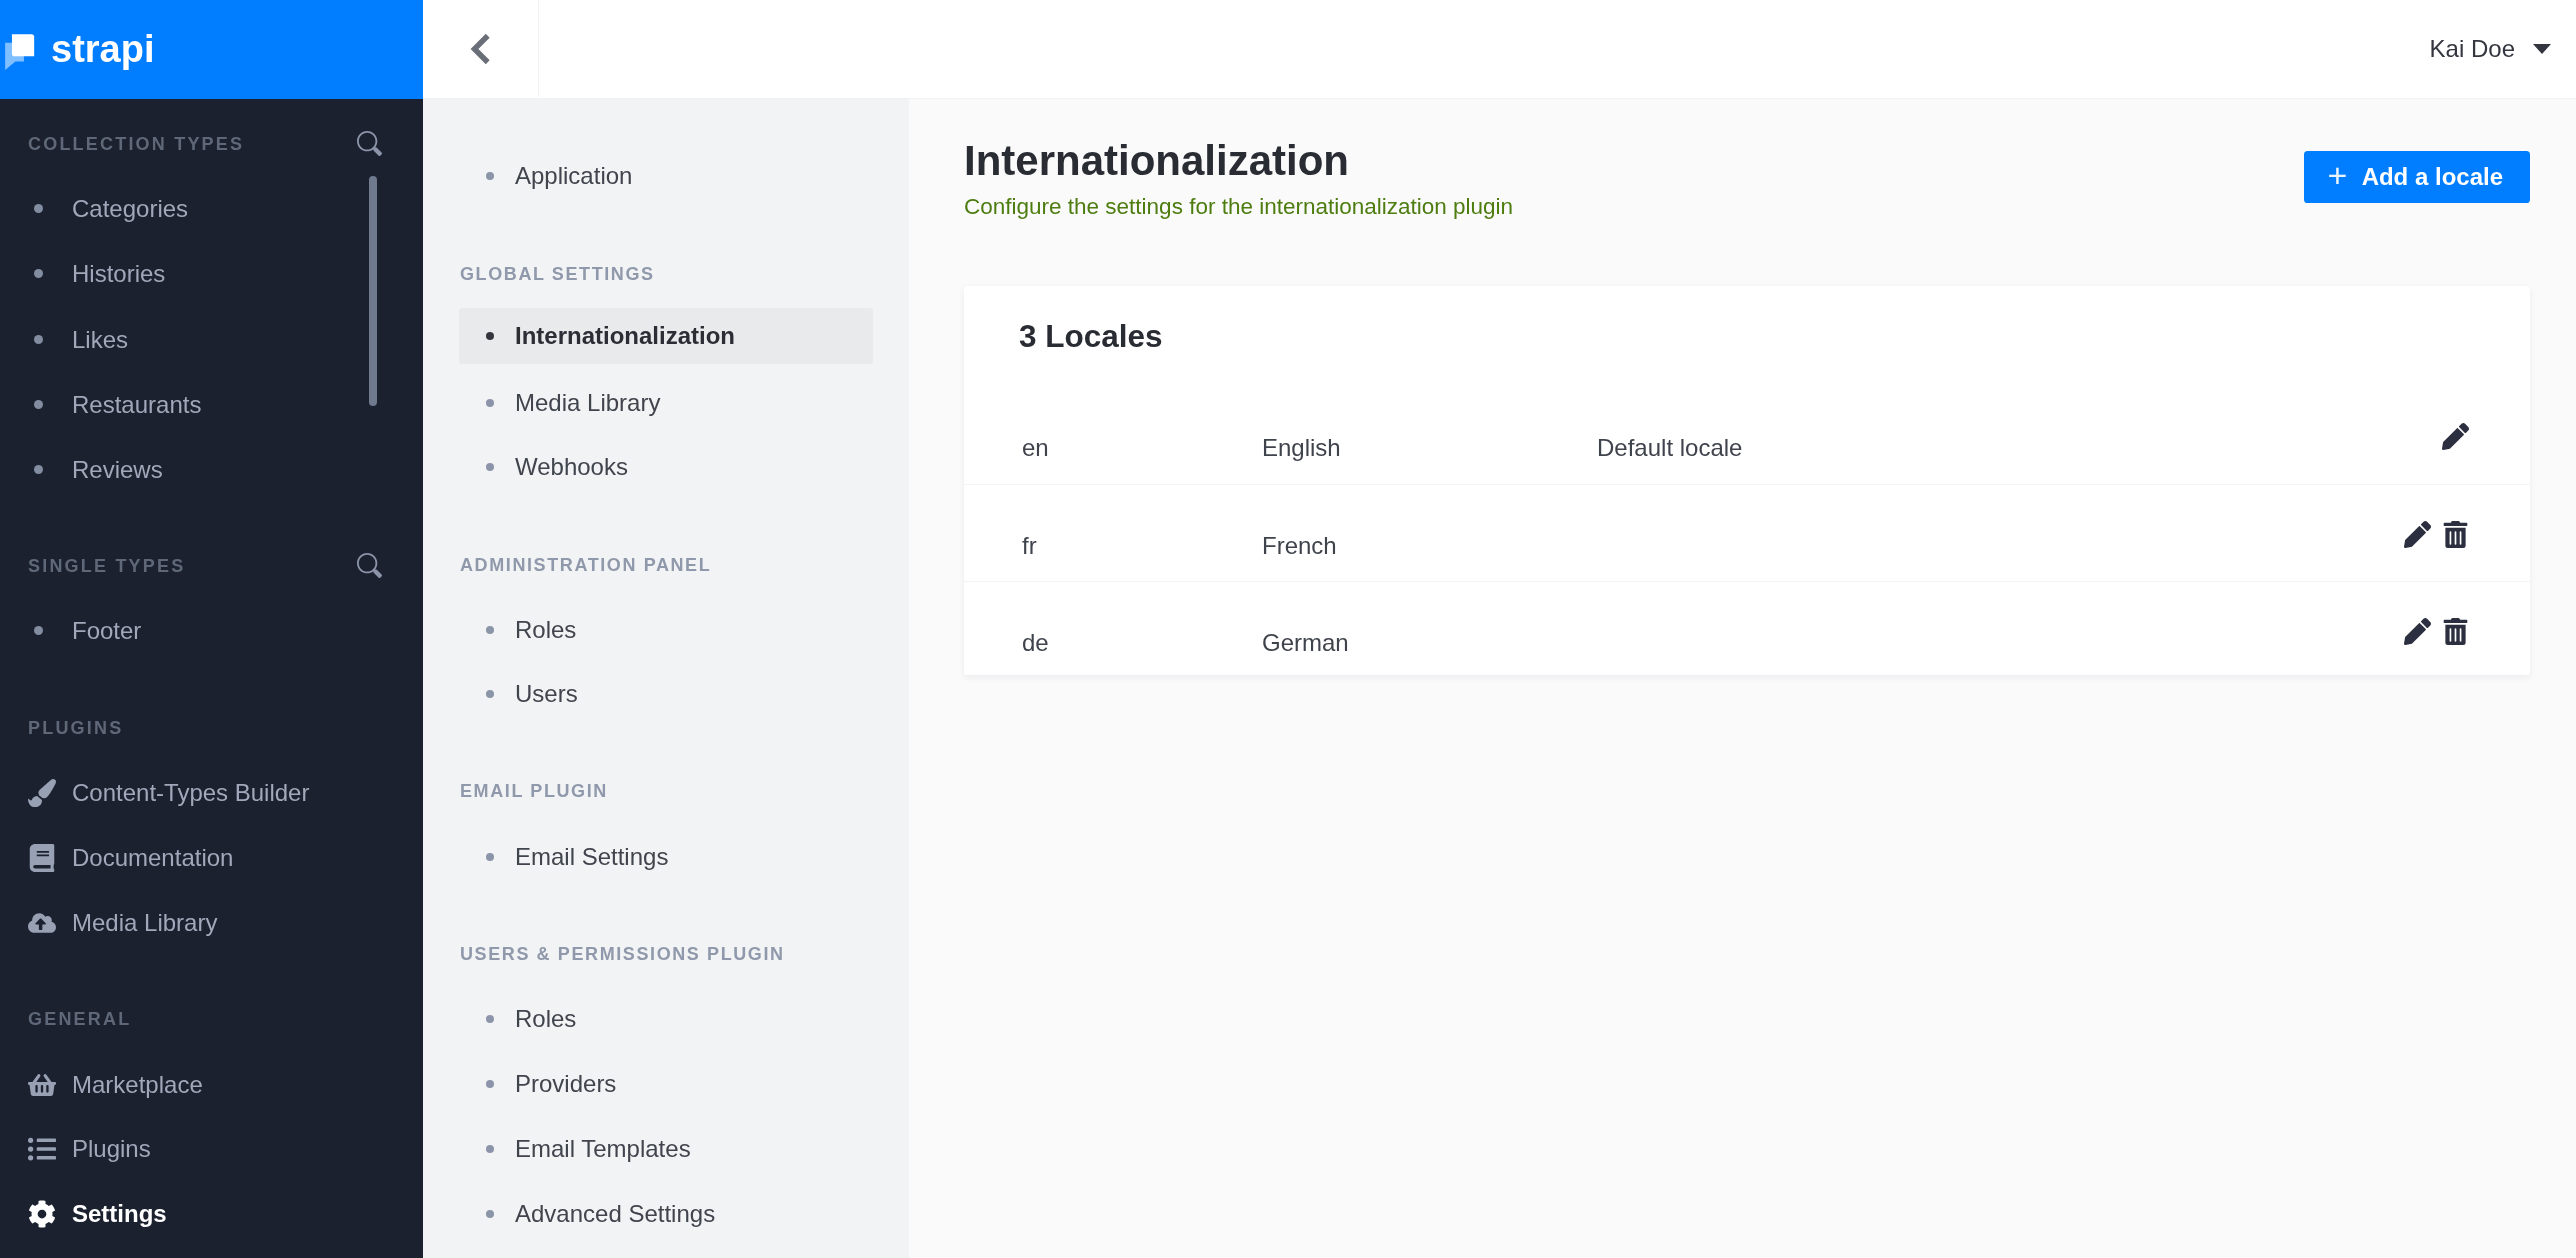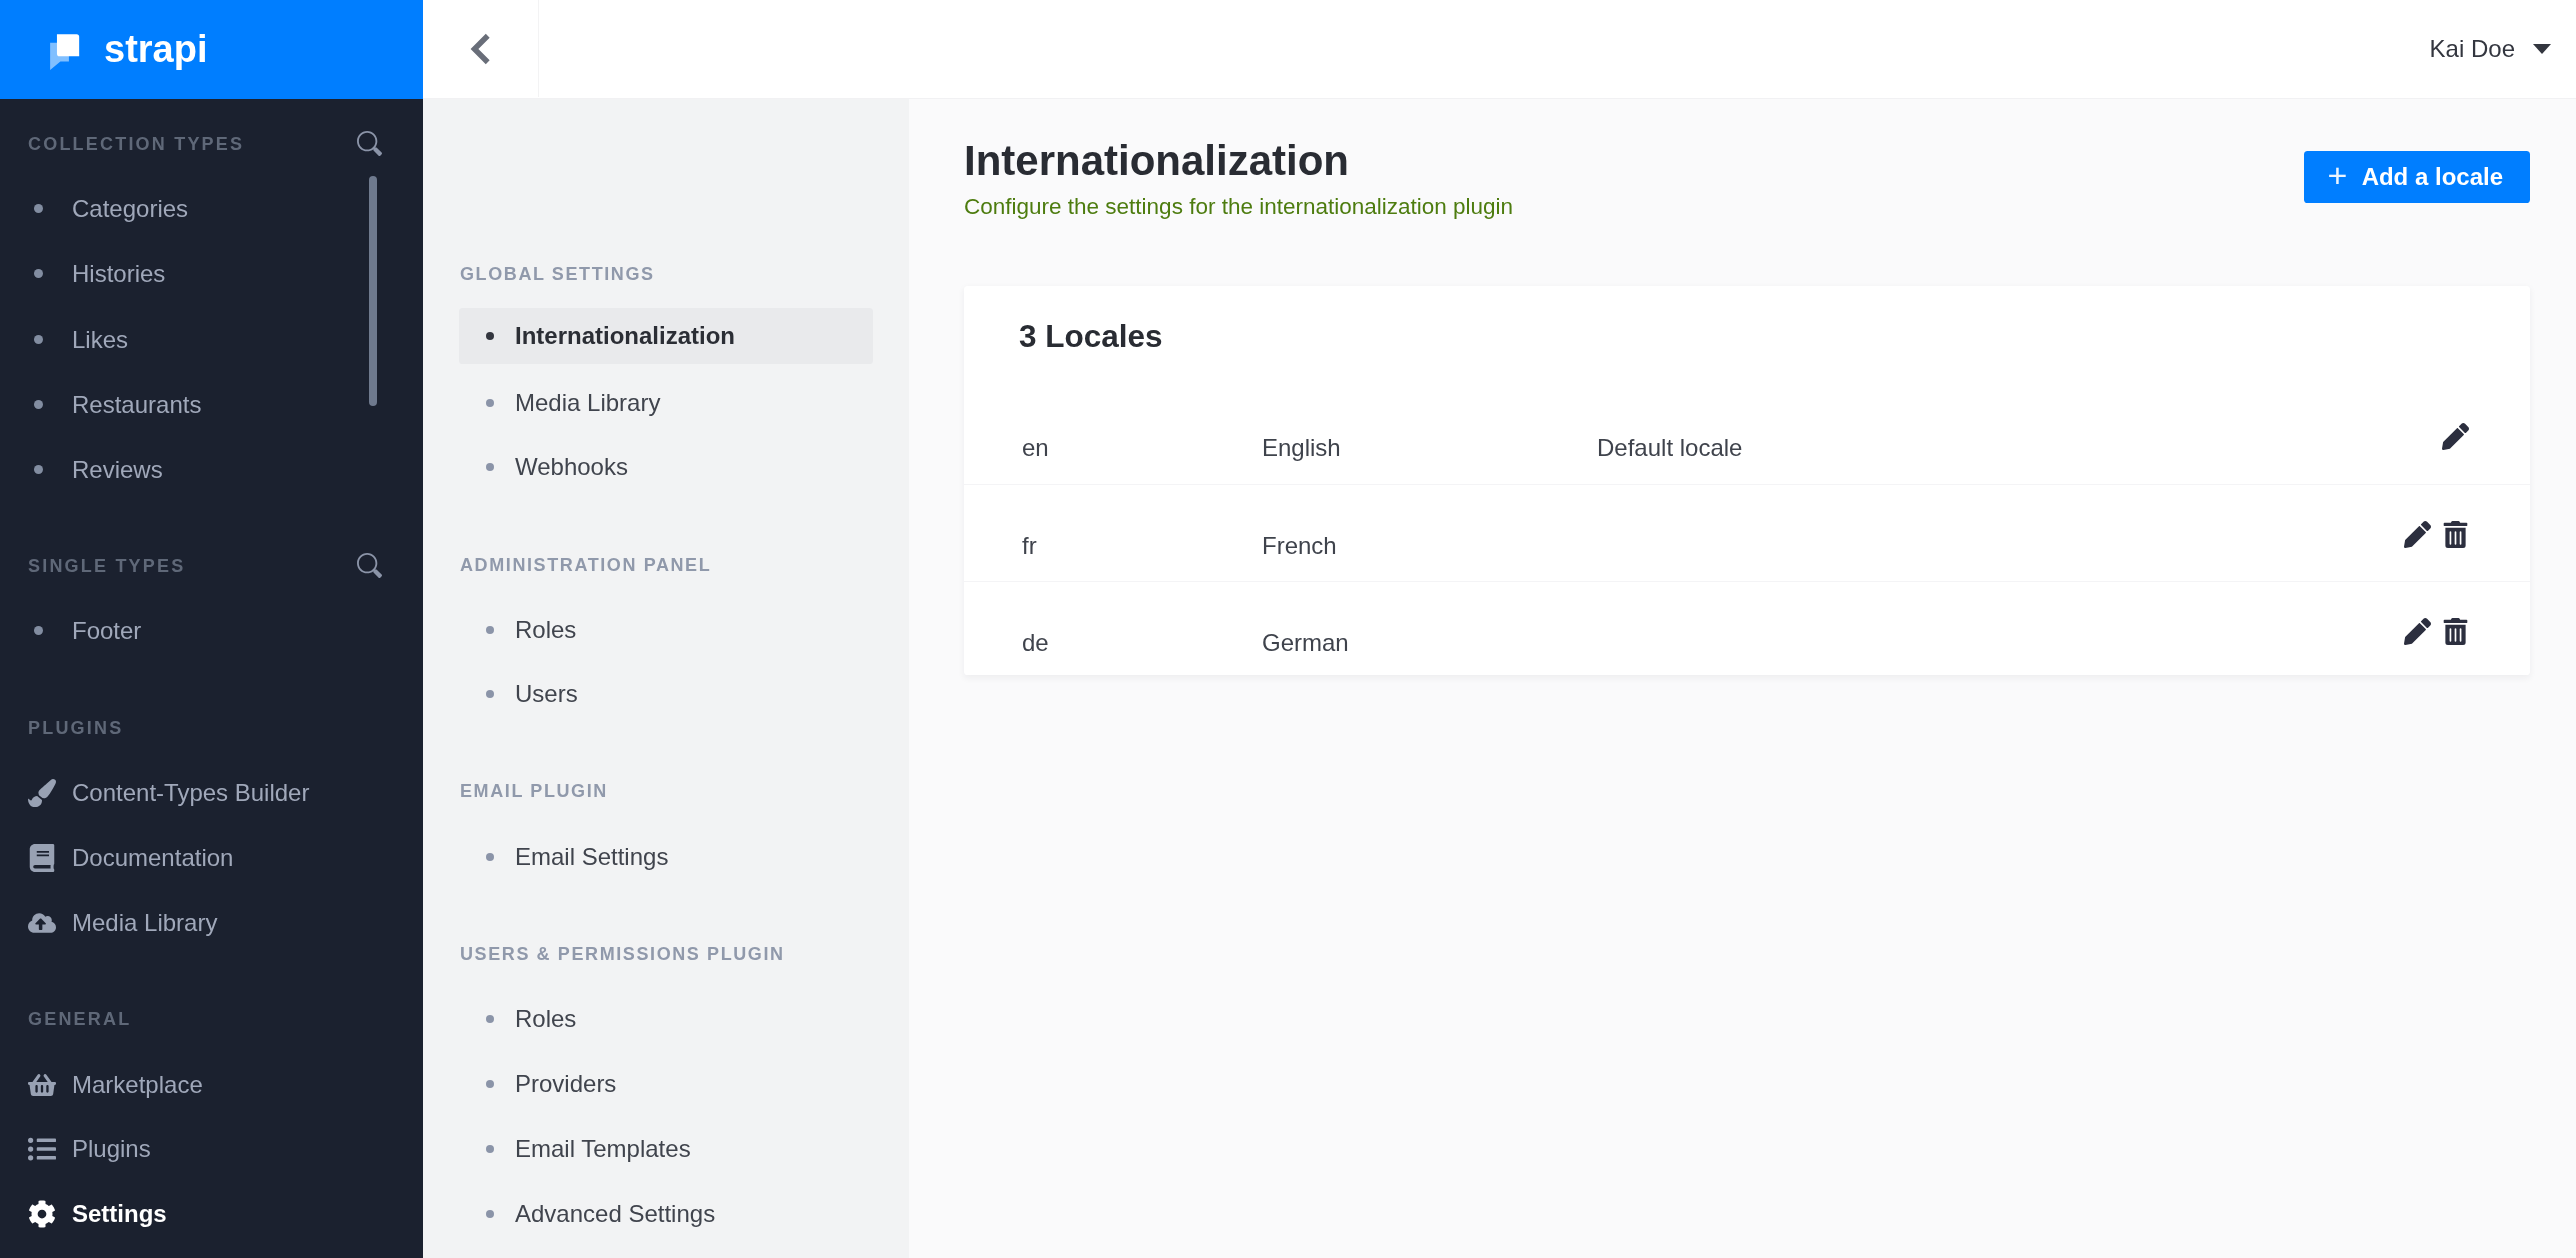--- a/index.html
+++ b/index.html
@@ -7,21 +7,21 @@
   body {
     position:relative; overflow:hidden;
     font-family:"Liberation Sans","DejaVu Sans",sans-serif;
     background:#fafafb; color:#32324d;
   }
   svg { display:block; }
 
   
   .left-sidebar { position:absolute; left:0; top:0; width:423px; height:1259px; background:#1b212f; z-index:3; }
   .logo { position:absolute; left:0; top:0; width:423px; height:99px; background:#007eff;
-          display:flex; align-items:center; padding-left:45px; gap:18px; cursor:pointer; }
+          display:flex; align-items:center; gap:10px; cursor:pointer; }
   .logo-text { color:#fff; font-size:38px; font-weight:bold; letter-spacing:0px; }
   .sb-header { position:absolute; left:28px; height:23.4px; display:flex; align-items:center;
                color:#5f6878; font-size:18px; font-weight:bold; letter-spacing:2.2px; }
   .sb-search { position:absolute; right:41px; width:25px; height:25px; cursor:pointer; }
   .sb-search svg { width:25px; height:25px; fill:#8b94a8; }
   .sb-item { position:absolute; left:0; width:423px; height:65px; display:flex; align-items:center; cursor:pointer; }
   .sb-item .lbl { position:absolute; left:72px; font-size:24px; color:#a0a8ba; }
   .sb-item .dot { position:absolute; left:34px; width:9px; height:9px; border-radius:50%; background:#828da1; }
   .sb-item .ic { position:absolute; left:21.6px; width:40px; display:flex; justify-content:center; }
   .sb-item .ic svg { width:28px; height:28px; fill:#98a1b3; }
@@ -191,20 +191,24 @@
         </svg>
     </span>
   </button>
   <div class="user-menu">
     <span class="user-name">Kai Doe</span>
     <span class="caret"></span>
   </div>
 </div>
 
 <div class="settings-nav">
+  <div class="sn-item" style="top:47px">
+    <span class="dot"></span>
+    <span class="lbl">Application</span>
+  </div>
 
   <div class="sn-header" style="top:165px">GLOBAL SETTINGS</div>
   <div class="sn-active" style="top:209px">
     <span class="dot"></span>
     <span class="lbl">Internationalization</span>
   </div>
   <div class="sn-item" style="top:274px">
     <span class="dot"></span>
     <span class="lbl">Media Library</span>
   </div>

